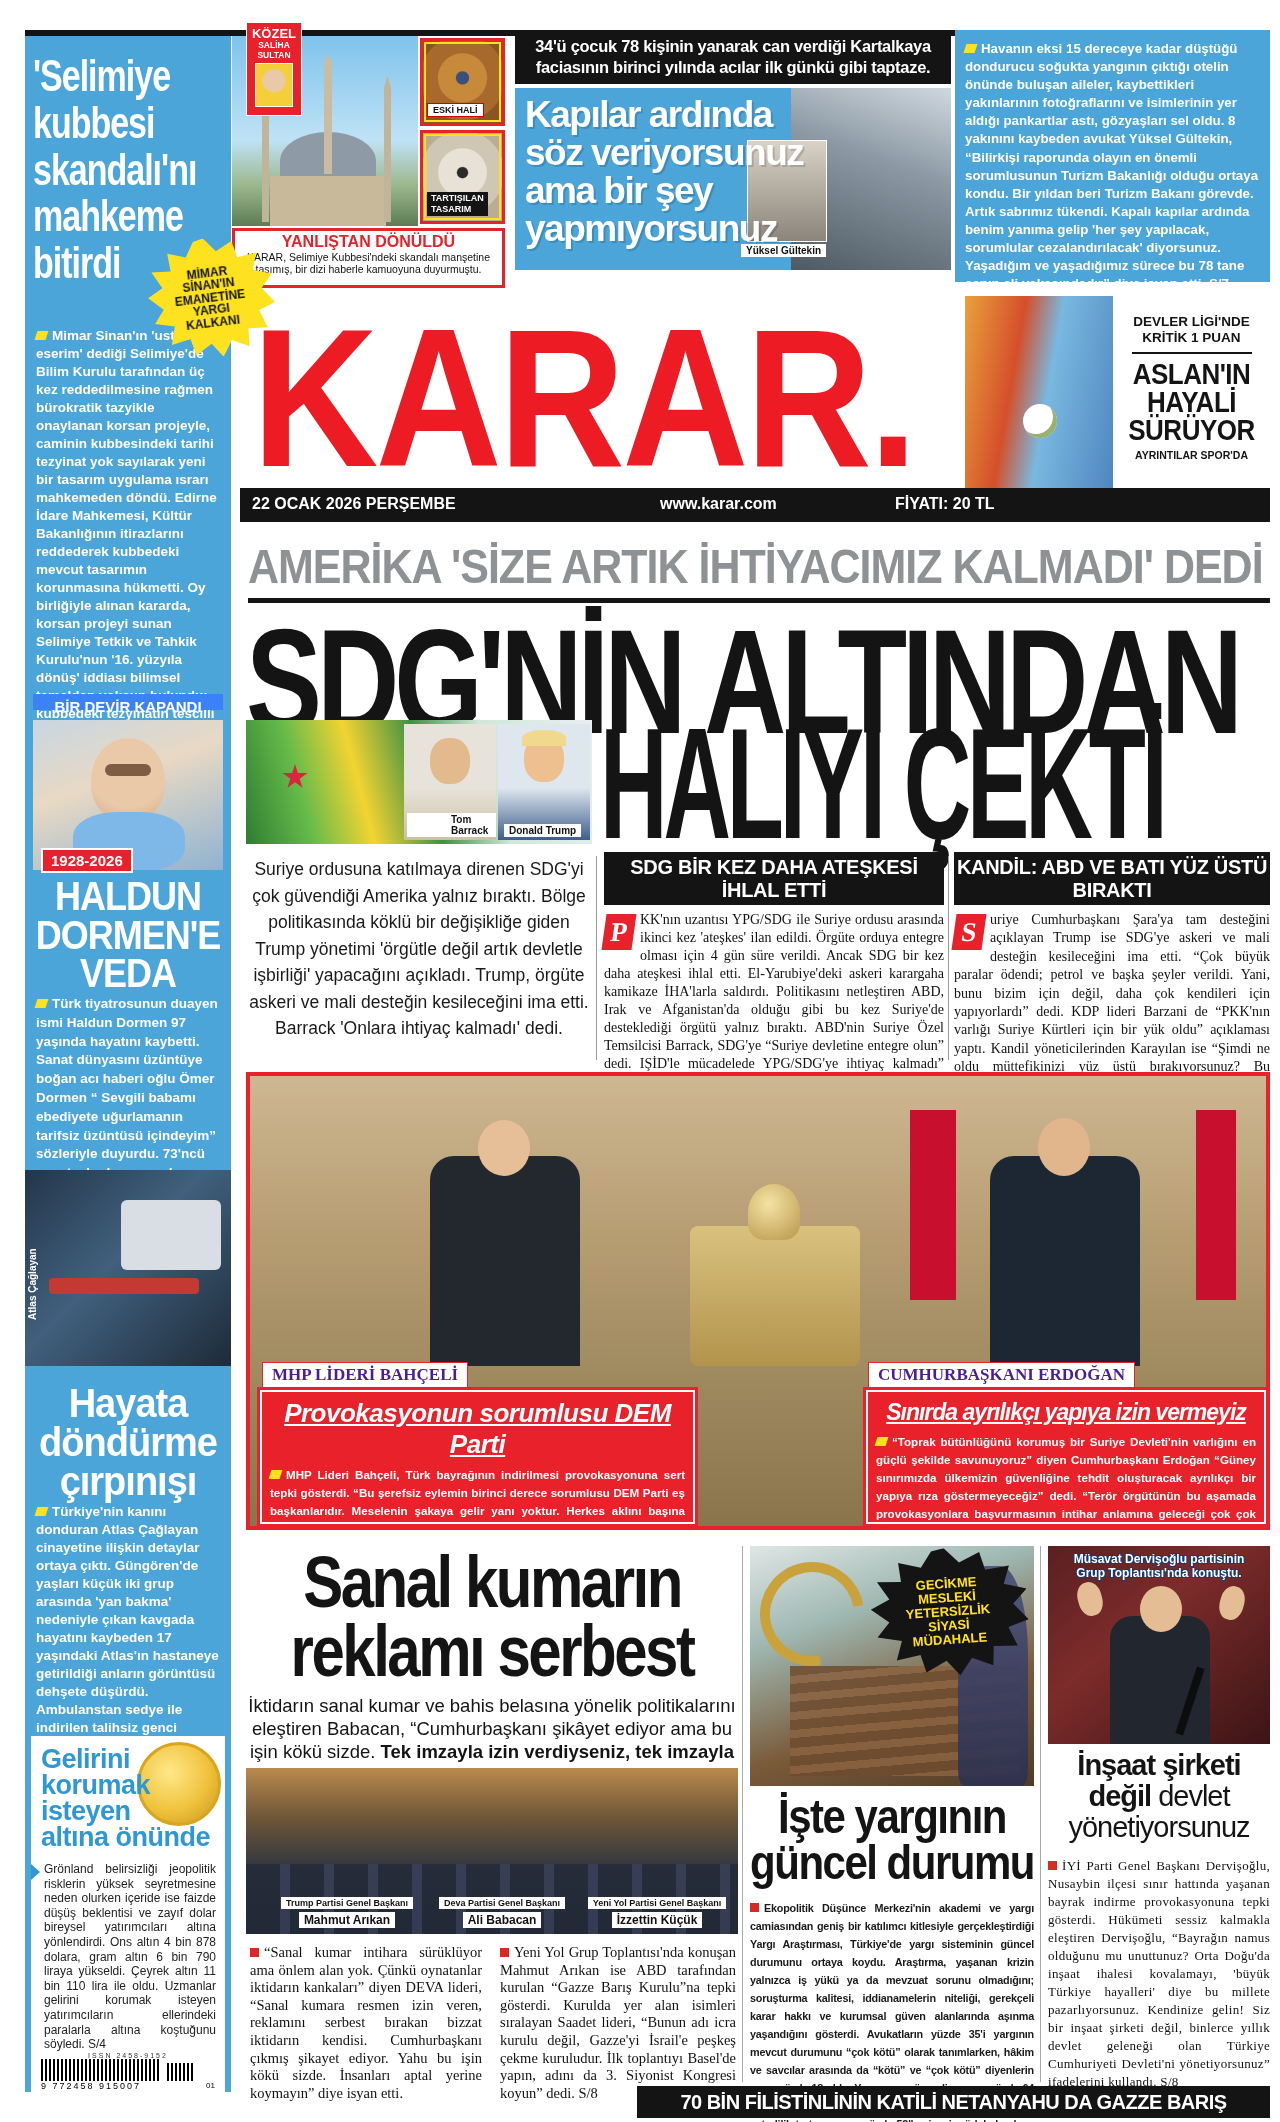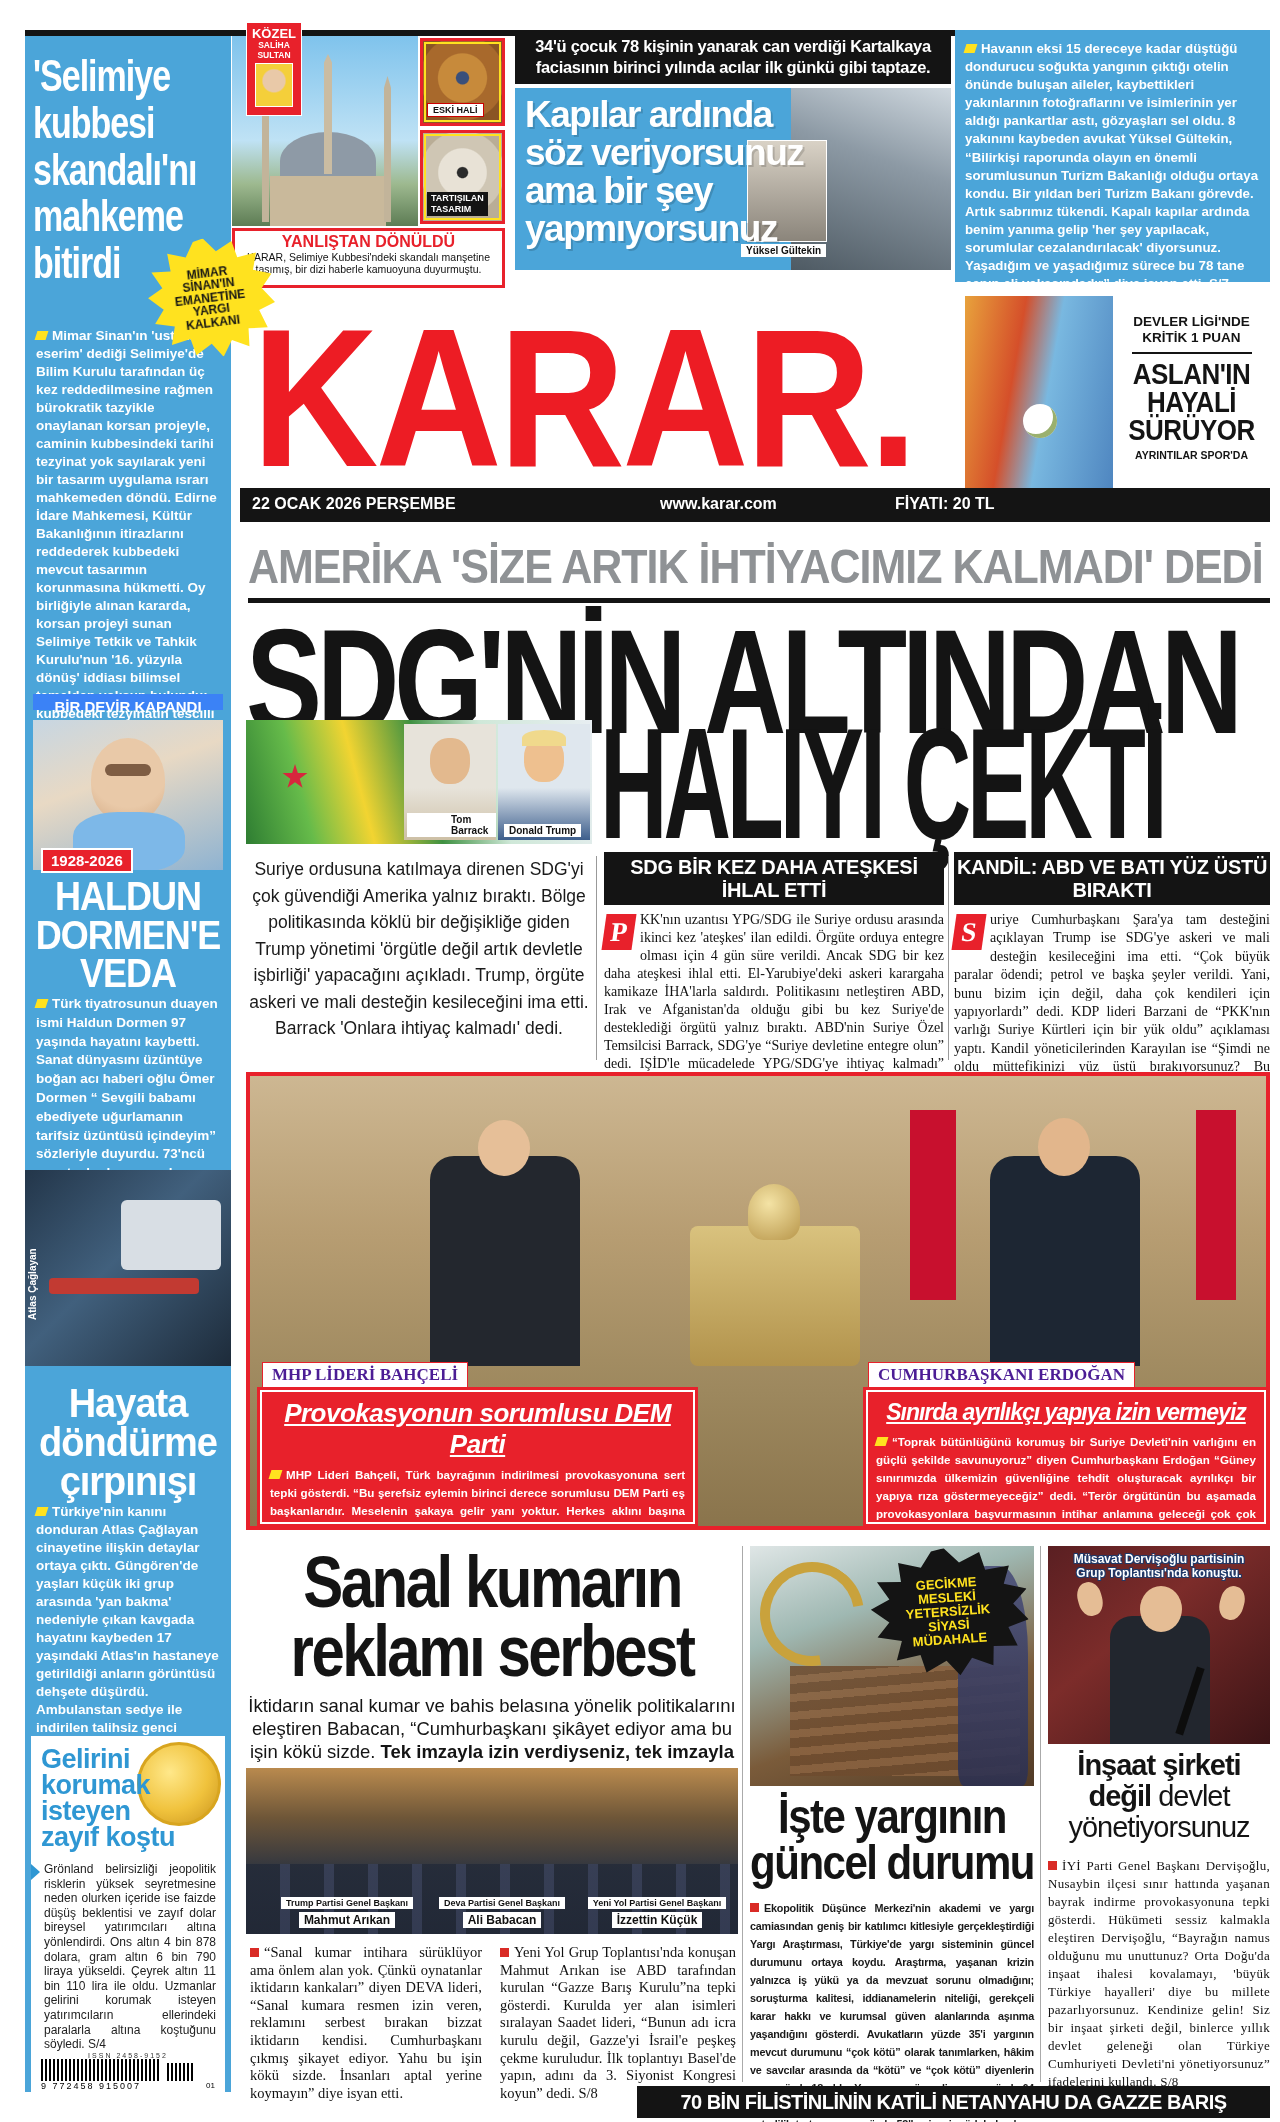--- a/index.html
+++ b/index.html
@@ -69,21 +69,21 @@
 çırpınışı</div>
     <div class="ab" style="left:11px;top:1466px;width:184px;">
       <span class="ysq"></span><span class="wht bold jst" style="display:inline;font-size:13.5px;line-height:16px;">Türkiye'nin kanını donduran Atlas Çağlayan cinayetine ilişkin detaylar ortaya çıktı. Güngören'de yaşları küçük iki grup arasında 'yan bakma' nedeniyle çıkan kavgada hayatını kaybeden 17 yaşındaki Atlas'ın hastaneye getirildiği anların görüntüsü dehşete düşürdü. Ambulanstan sedye ile indirilen talihsiz genci hayata döndürmek için sedyenin üstüne çıkan bir personelin mücadelesi yürek sızlattı. S/3</span>
     </div>
 
     <div class="ab" style="left:6px;top:1700px;width:194px;height:356px;background:#fff;">
       <div class="ab" style="right:4px;top:6px;width:78px;height:78px;border-radius:50%;background:radial-gradient(circle at 38% 35%,#ffe88a 0%,#f0c23c 55%,#c8921d 100%);border:3px solid #d8a51f;"></div>
       <div class="ab bold prel" style="left:10px;top:10px;width:180px;color:#2f97d3;font-size:27px;line-height:26px;letter-spacing:-0.5px;">Gelirini
 korumak
 isteyen
-zayıf koştu</div>
+altına önünde</div>
       <div class="ab" style="left:0;top:128px;width:0;height:0;border-top:8px solid transparent;border-bottom:8px solid transparent;border-left:9px solid #2f97d3;"></div>
       <div class="ab jst" style="left:13px;top:126px;width:172px;color:#222;font-size:12px;line-height:14.6px;">Grönland belirsizliği jeopolitik risklerin yüksek seyretmesine neden olurken içeride ise faizde düşüş beklentisi ve zayıf dolar bireysel yatırımcıları altına yönlendirdi. Ons altın 4 bin 878 dolara, gram altın 6 bin 790 liraya yükseldi. Çeyrek altın 11 bin 110 lira ile oldu. Uzmanlar gelirini korumak isteyen yatırımcıların ellerindeki paralarla altına koştuğunu söyledi. S/4</div>
       <div class="ab ctr" style="left:10px;top:316px;width:174px;">
         <div style="font-size:7px;color:#333;letter-spacing:2px;">ISSN 2458-9152</div>
         <div style="display:flex;align-items:flex-end;gap:6px;">
           <div class="bars" style="width:120px;height:22px;"></div>
           <div class="bars" style="width:26px;height:18px;"></div>
         </div>
         <div style="display:flex;justify-content:space-between;">
           <span style="font-size:9px;letter-spacing:2px;">9 772458 915007</span>

